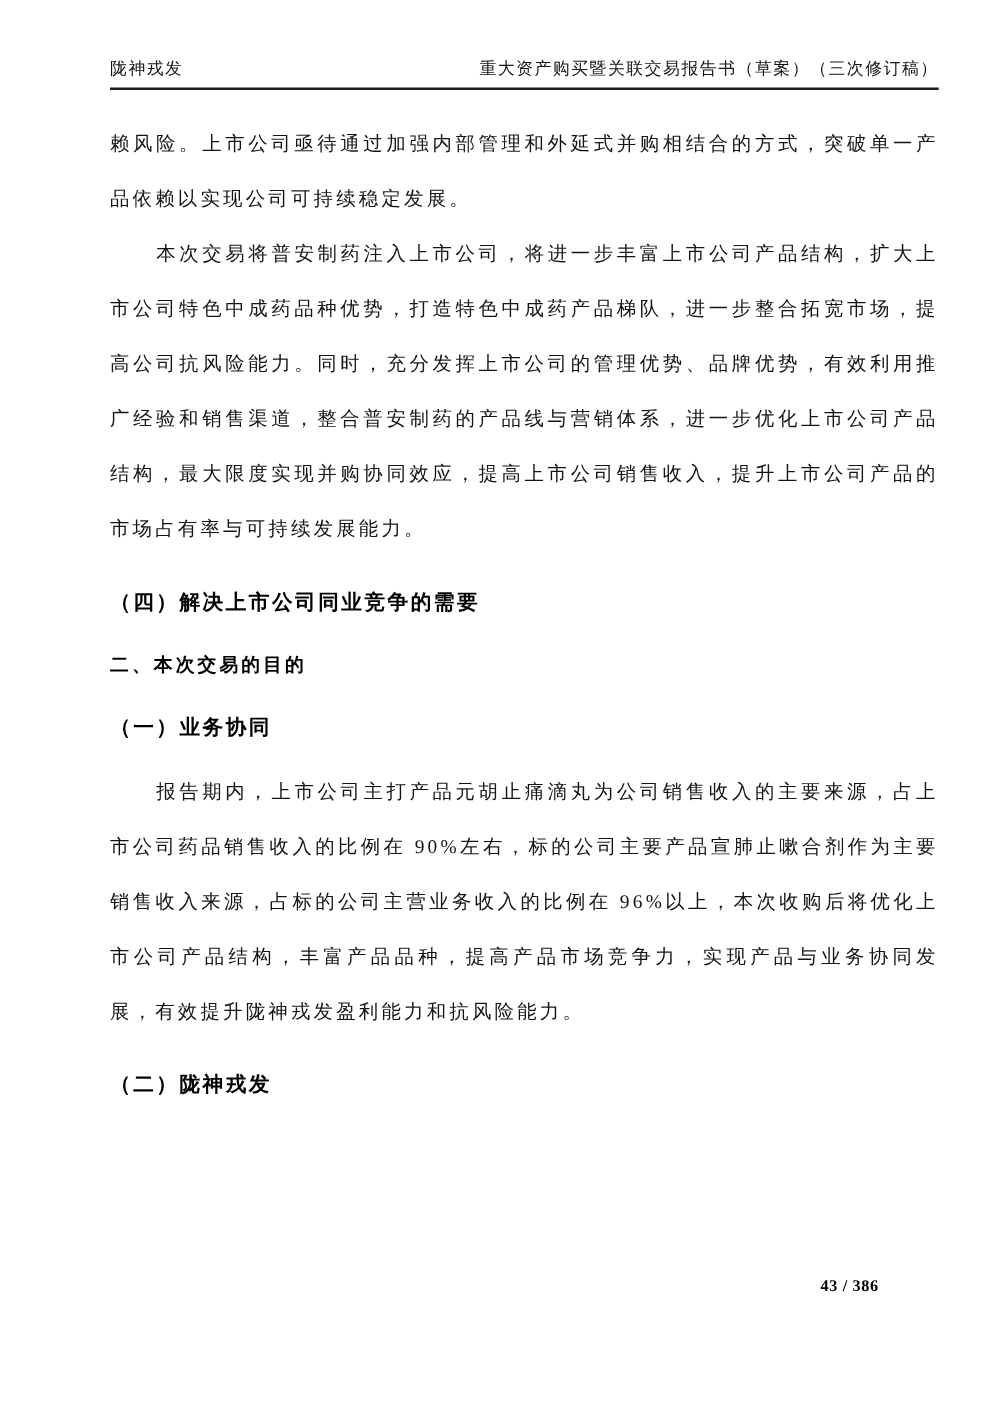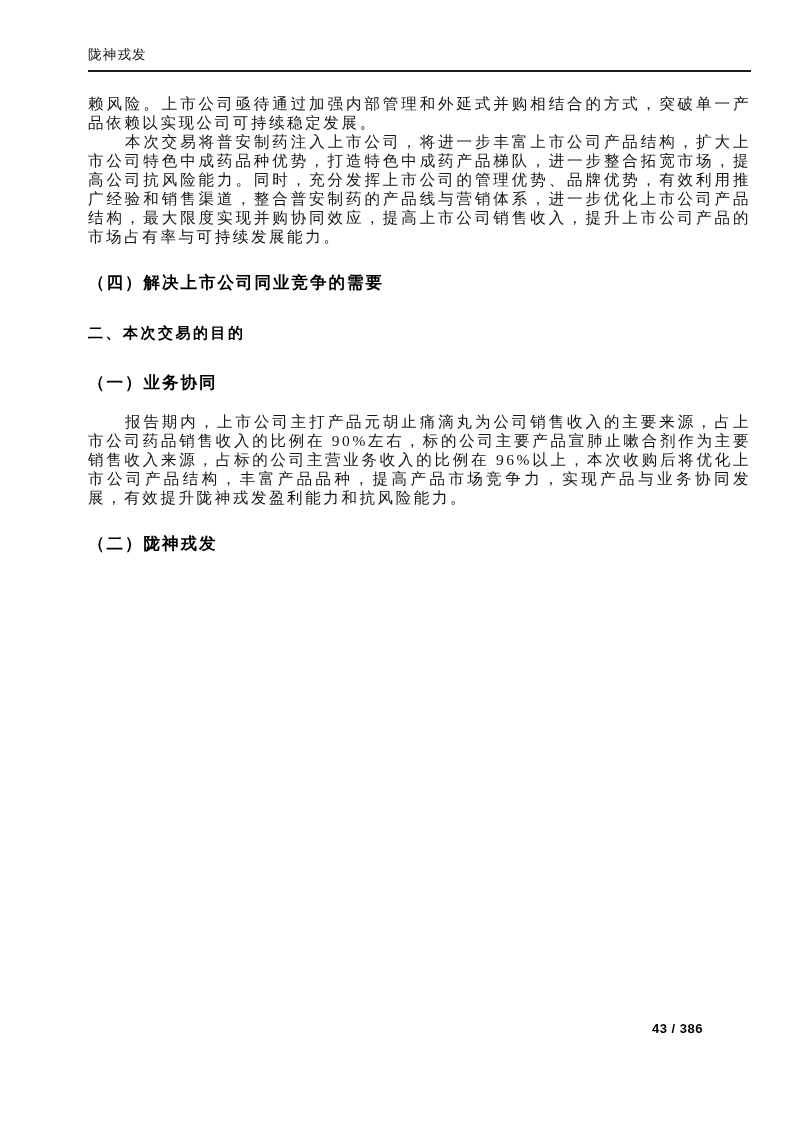--- a/index.html
+++ b/index.html
@@ -28,21 +28,21 @@
     padding-bottom: 6px;
     border-bottom: 2px solid #1c1c1c;
     color: #141414;
   }
   .doc-body {
     margin-top: 22px;
   }
   .para {
     margin: 0;
     font-size: 15.5px;
-    line-height: 19px;
+    line-height: 44px;
     letter-spacing: 2.6px;
     text-align: justify;
     text-justify: inter-ideograph;
     text-indent: 37px;
     color: #141414;
   }
   .para.continuation {
     text-indent: 0;
   }
   .heading-sub {
@@ -60,34 +60,35 @@
     font-weight: 700;
     font-size: 15px;
     line-height: 26px;
     letter-spacing: 2.5px;
     color: #000000;
   }
   .page-number {
     position: absolute;
     top: 1021px;
     right: 90px;
-    font-family: Liberation Sans, sans-serif;
+    font-family: Liberation Serif, serif;
     font-weight: 700;
     font-size: 13px;
     letter-spacing: 0.5px;
     color: #000000;
   }
 </style>
 </head>
 <body>
 
 <div class="page">
 
   <div class="doc-header">
     <span>陇神戎发</span>
+    <span>重大资产购买暨关联交易报告书（草案）（三次修订稿）</span>
   </div>
 
   <div class="doc-body">
 
     <p class="para continuation">赖风险。上市公司亟待通过加强内部管理和外延式并购相结合的方式，突破单一产品依赖以实现公司可持续稳定发展。</p>
 
     <p class="para">本次交易将普安制药注入上市公司，将进一步丰富上市公司产品结构，扩大上市公司特色中成药品种优势，打造特色中成药产品梯队，进一步整合拓宽市场，提高公司抗风险能力。同时，充分发挥上市公司的管理优势、品牌优势，有效利用推广经验和销售渠道，整合普安制药的产品线与营销体系，进一步优化上市公司产品结构，最大限度实现并购协同效应，提高上市公司销售收入，提升上市公司产品的市场占有率与可持续发展能力。</p>
 
     <h3 class="heading-sub">（四）解决上市公司同业竞争的需要</h3>
 

